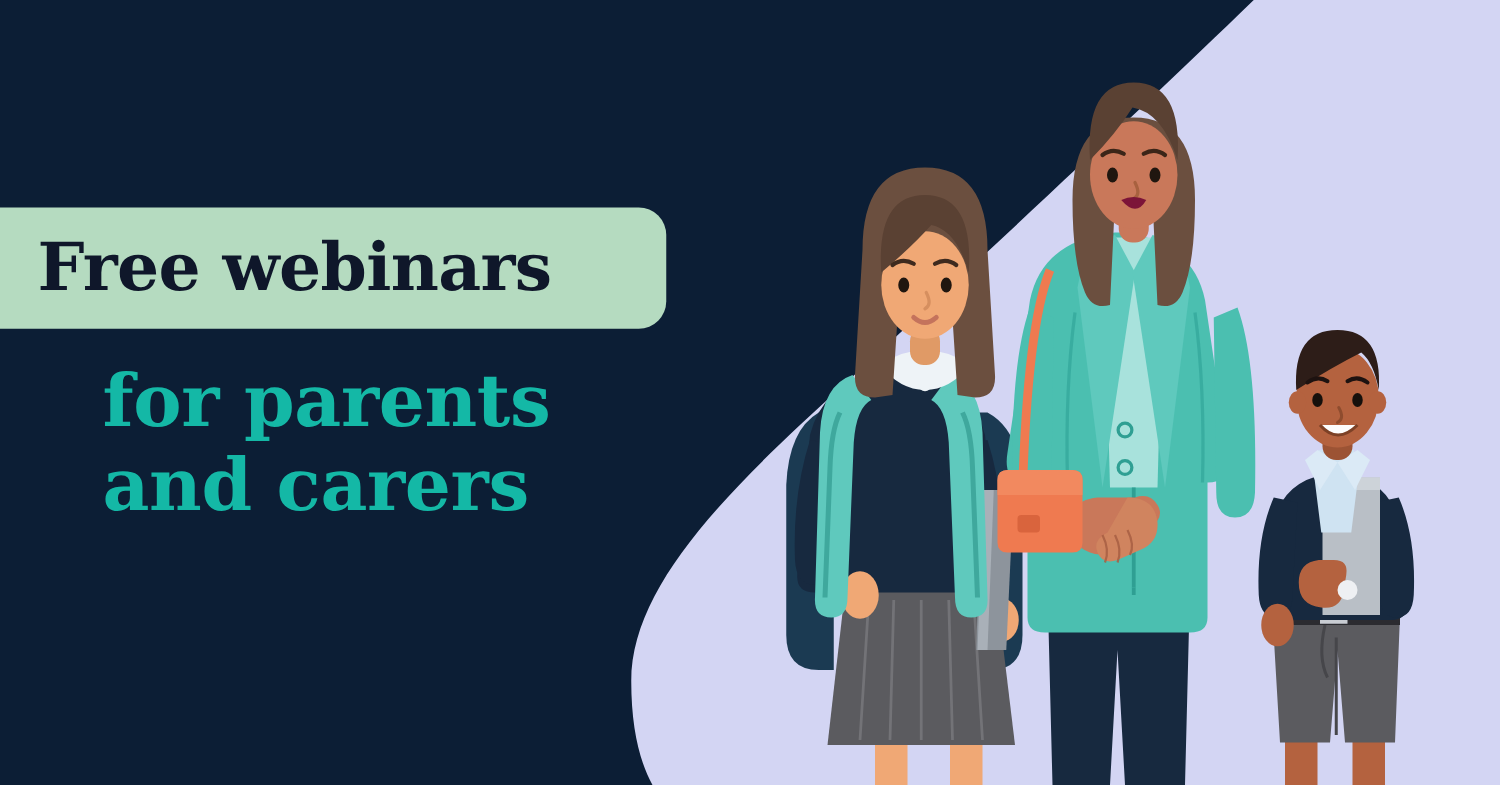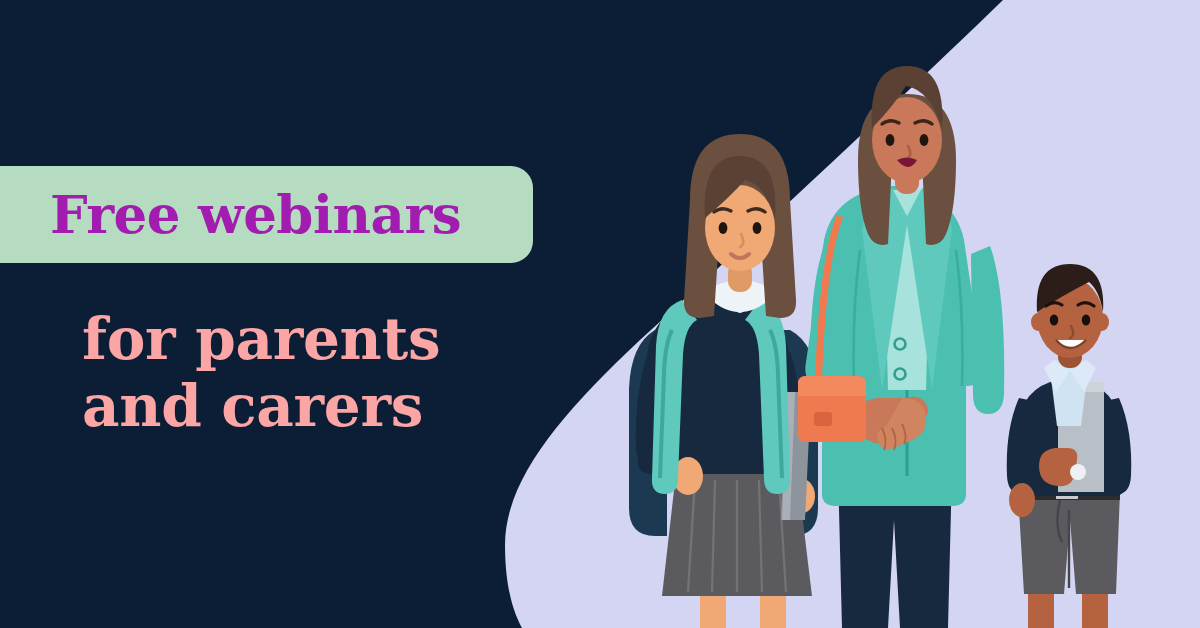--- a/index.html
+++ b/index.html
@@ -31,32 +31,32 @@
     position:absolute;
     left:-40px; top:166px;
     width:573px; height:97px;
     background:#b5dbc0;
     border-radius:22px;
     display:flex;
     align-items:center;
     pointer-events:auto;
   }
   #eyebrow-text {
-    margin-left:90px;
-    color:#a21caf;
+    margin-left:70px;
+    color:#0f172a;
     font-size:53px;
     font-weight:700;
     letter-spacing:-0.5px;
     line-height:1;
     white-space:nowrap;
   }
   #headline {
     position:absolute;
-    left:82px; top:306px;
-    color:#fca5a5;
+    left:82px; top:288px;
+    color:#14b8a6;
     font-size:58px;
     font-weight:700;
     line-height:1.16;
     letter-spacing:-0.3px;
     white-space:pre-line;
     pointer-events:auto;
   }
 </style>
 </head>
 <body>

